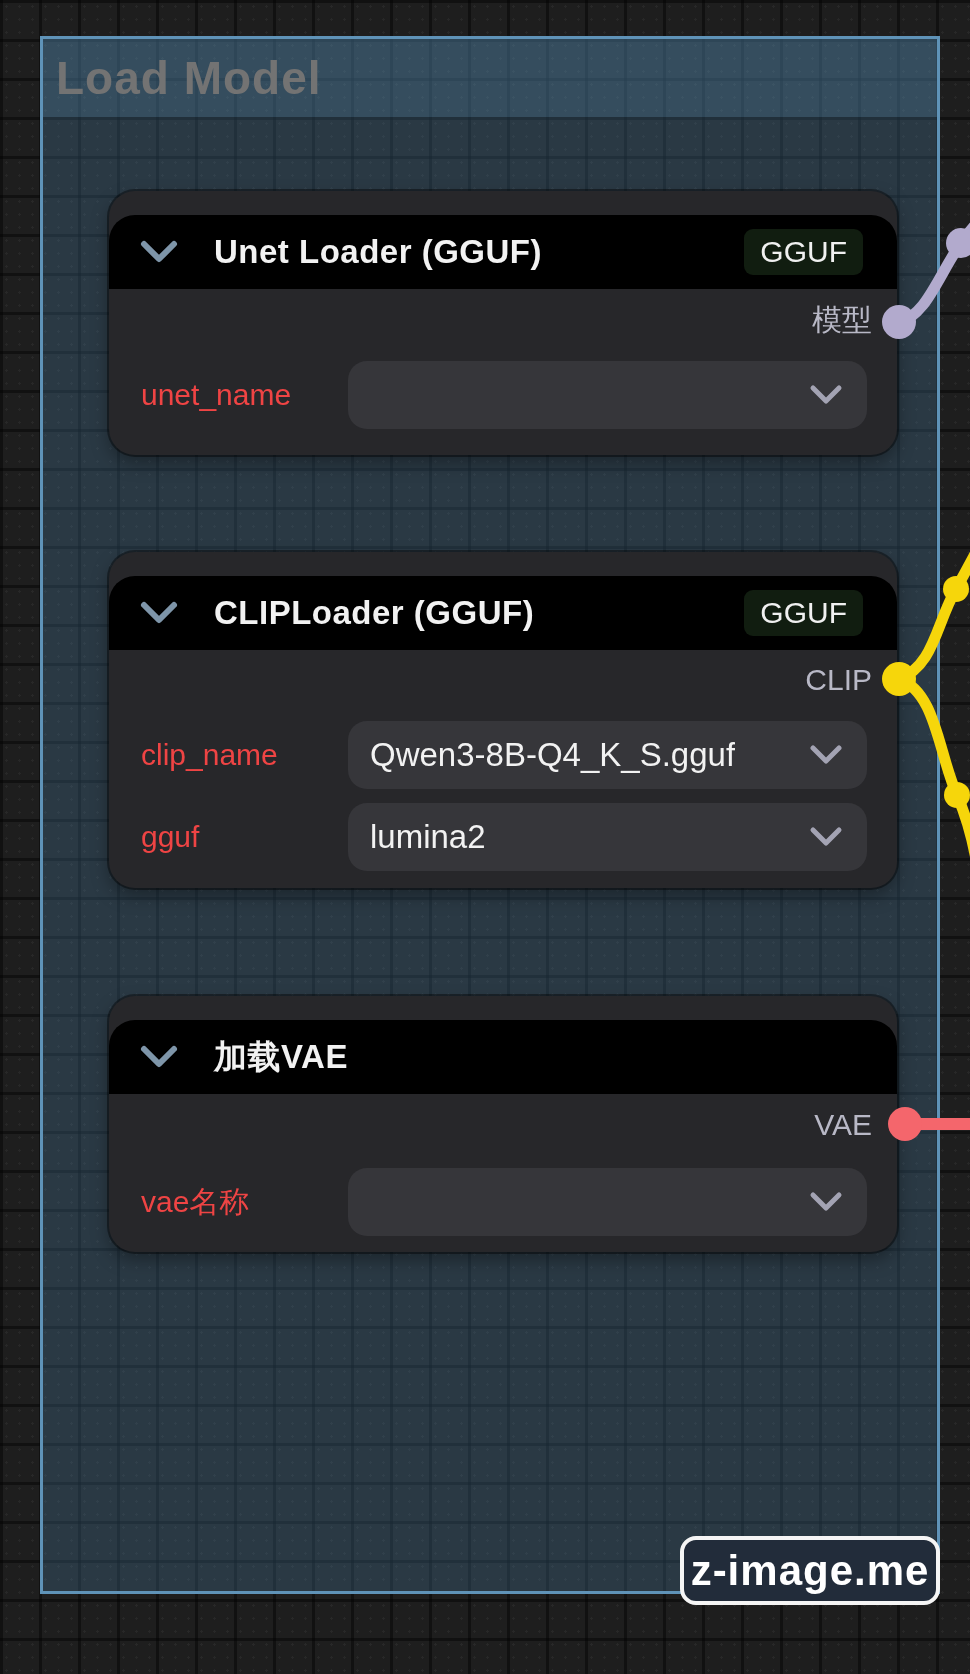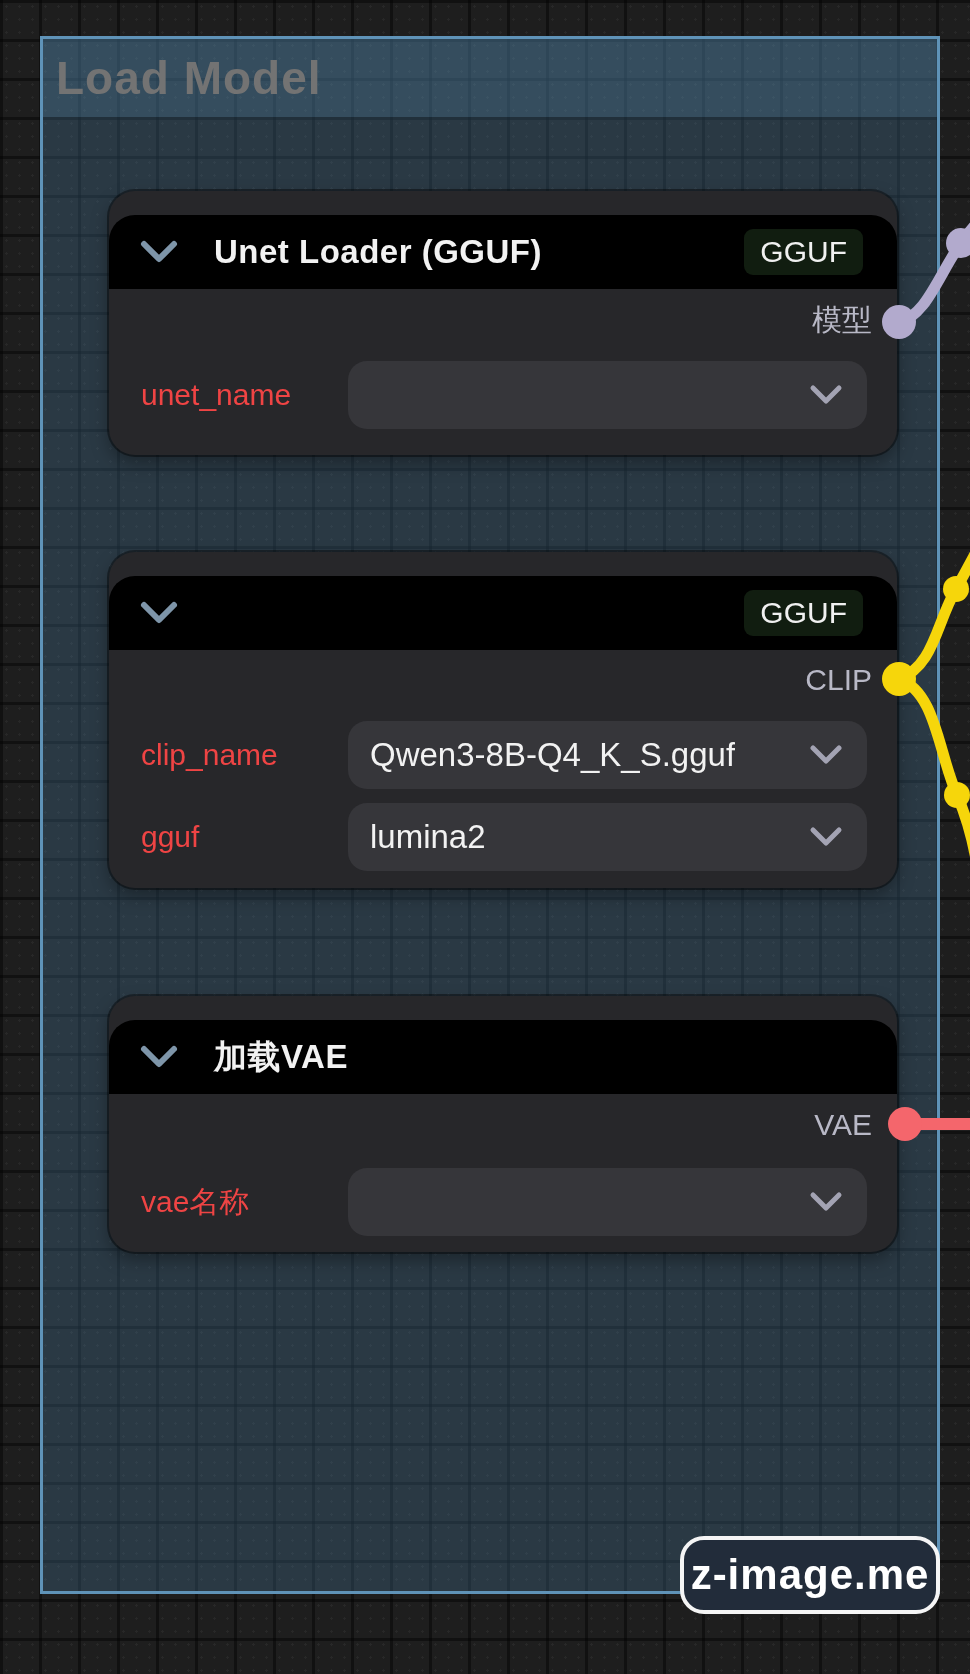--- a/index.html
+++ b/index.html
@@ -64,22 +64,22 @@
   }
   .pill .val{
     position:absolute;left:22px;top:50%;transform:translateY(-50%);
     font-size:33px;color:#f2f2f2;white-space:nowrap;max-width:420px;overflow:hidden;
   }
   .pill .dd{position:absolute;right:24px;top:50%;transform:translateY(-50%);width:34px;height:22px;}
   
   .wires{position:absolute;left:0;top:0;z-index:50;pointer-events:none;}
   
   .watermark{
-    position:absolute;left:680px;top:1536px;width:260px;height:78px;z-index:60;
-    background:#222c3a;border:4px solid #f5f5f5;border-radius:24px;
+    position:absolute;left:680px;top:1536px;width:260px;height:69px;z-index:60;
+    background:#222c3a;border:4px solid #f5f5f5;border-radius:16px;
     box-sizing:border-box;display:flex;align-items:center;justify-content:center;
   }
   .watermark span{font-size:42px;font-weight:bold;color:#ffffff;letter-spacing:1px;}
 </style>
 </head>
 <body>
 
 <div class="group">
   <div class="group-titlebar">
     <span class="group-title">Load Model</span>
@@ -101,20 +101,21 @@
       <polyline points="4,4 17,17 30,4" fill="none" stroke="#a3a3b3" stroke-width="5" stroke-linecap="round" stroke-linejoin="round"></polyline>
     </svg>
   </div>
 </div>
 
 <div class="node" style="top:552px;height:336px;">
   <div class="node-header">
     <svg class="collapse" viewBox="0 0 40 26">
       <polyline points="5,5 20,20 35,5" fill="none" stroke="#7e95a9" stroke-width="6" stroke-linecap="round" stroke-linejoin="round"></polyline>
     </svg>
+    <span class="node-title">CLIPLoader (GGUF)</span>
     <span class="badge">GGUF</span>
   </div>
   <span class="out-label" style="top:110px;">CLIP</span>
   <span class="wlabel" style="top:186px;">clip_name</span>
   <div class="pill" style="top:169px;">
     <span class="val">Qwen3-8B-Q4_K_S.gguf</span>
     <svg class="dd" viewBox="0 0 34 22">
       <polyline points="4,4 17,17 30,4" fill="none" stroke="#a3a3b3" stroke-width="5" stroke-linecap="round" stroke-linejoin="round"></polyline>
     </svg>
   </div>

